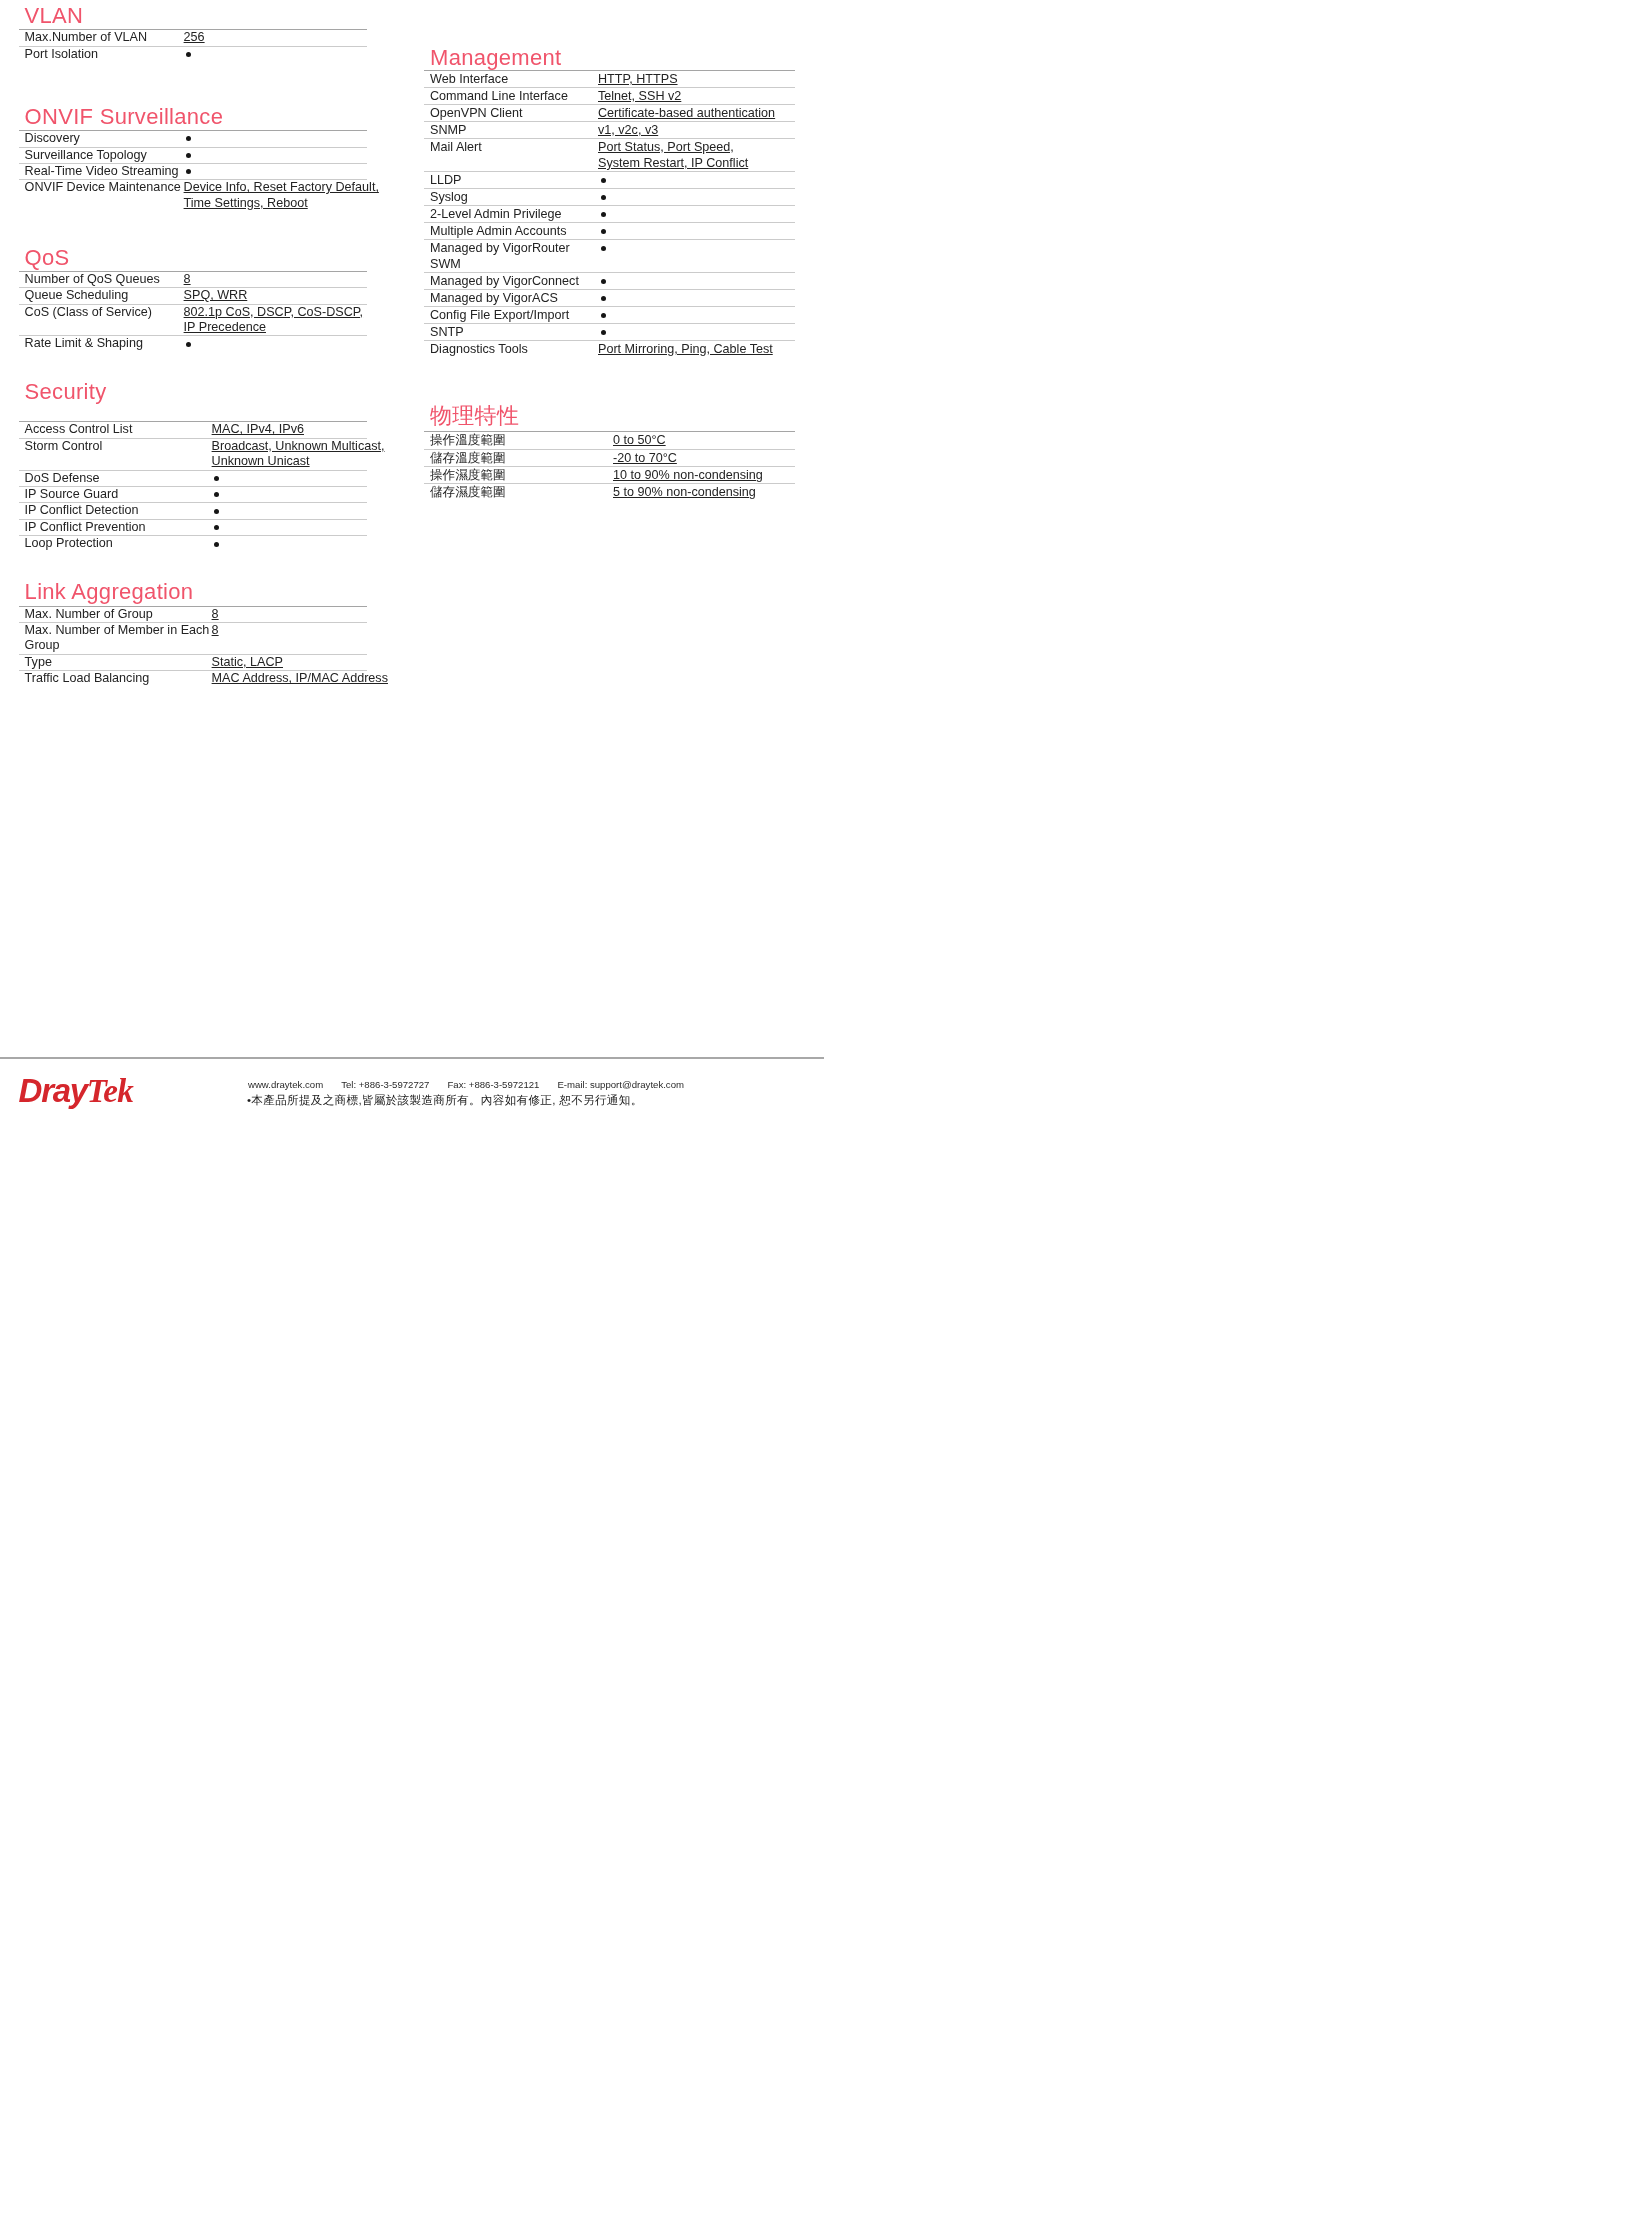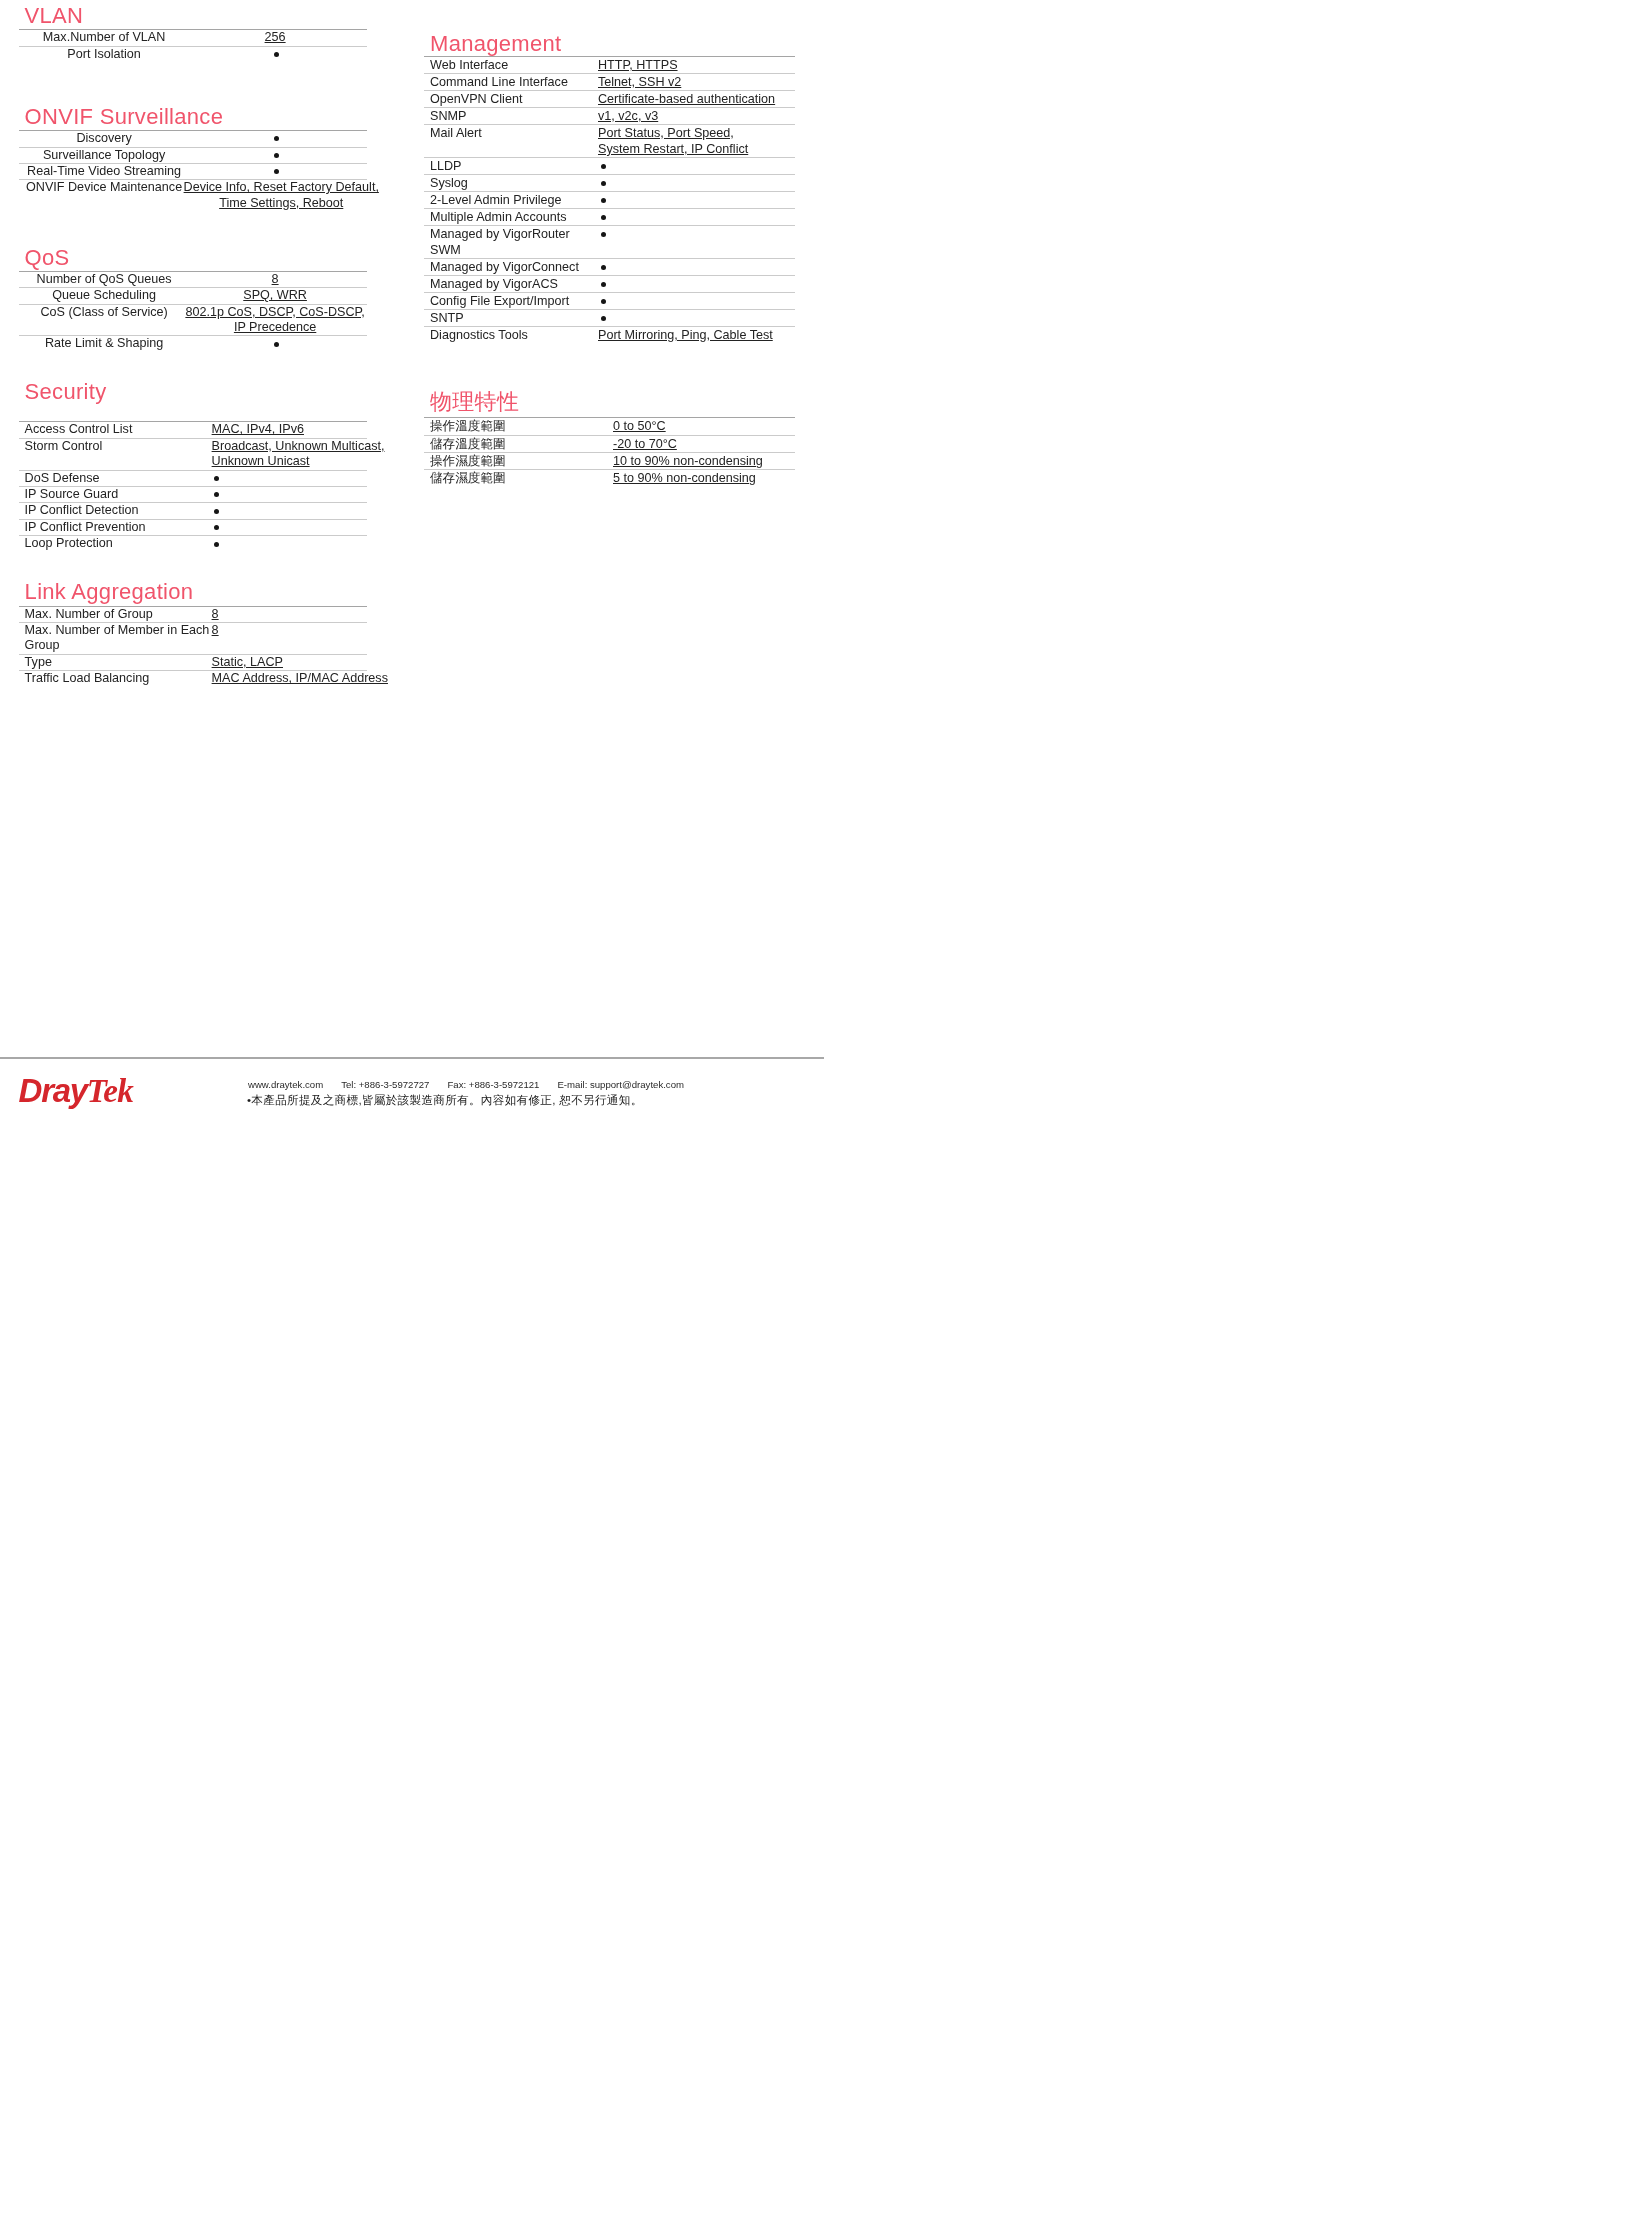--- a/index.html
+++ b/index.html
@@ -49,24 +49,24 @@
     margin-left:2.7px;vertical-align:0.7px;
   }
 
   
   .sec-vlan{margin-top:4px}        .sec-vlan .spec-table{margin-top:1.3px}
   .sec-onvif{margin-top:43px}      .sec-onvif .spec-table{margin-top:1px}
   .sec-qos{margin-top:35px}        .sec-qos .spec-table{margin-top:0.7px}
   .sec-security{margin-top:28.6px}   .sec-security .spec-table{margin-top:17px}
   .sec-linkagg{margin-top:28.6px}    .sec-linkagg .spec-table{margin-top:1.3px}
   .sec-multicast{margin-top:4px}   .sec-multicast .spec-table{margin-top:0.7px}
-  .sec-management{margin-top:32px} .sec-management .spec-table{margin-top:0px}
+  .sec-management{margin-top:46px} .sec-management .spec-table{margin-top:0px}
   .sec-physical{margin-top:47px}   .sec-physical .spec-table{margin-top:3.3px}
 
-  .sec-vlan .row, .sec-onvif .row, .sec-qos .row{grid-template-columns:165px 1fr;line-height:15.4px;text-align:center;}
+  .sec-vlan .row, .sec-onvif .row, .sec-qos .row{grid-template-columns:165px 1fr;line-height:15.4px;}
   .sec-security .row, .sec-linkagg .row{grid-template-columns:193px 1fr;line-height:15.4px;}
   .sec-multicast .row{grid-template-columns:224px 1fr;line-height:15.4px;}
   .sec-management .row{grid-template-columns:174px 1fr;line-height:16px;}
   .sec-physical .row{grid-template-columns:189px 1fr;line-height:16.3px;}
 
   
   .footer-rule{
     position:absolute;left:0;top:1057px;width:824px;height:1.7px;background:#a8a8a8;
   }
   .logo{

